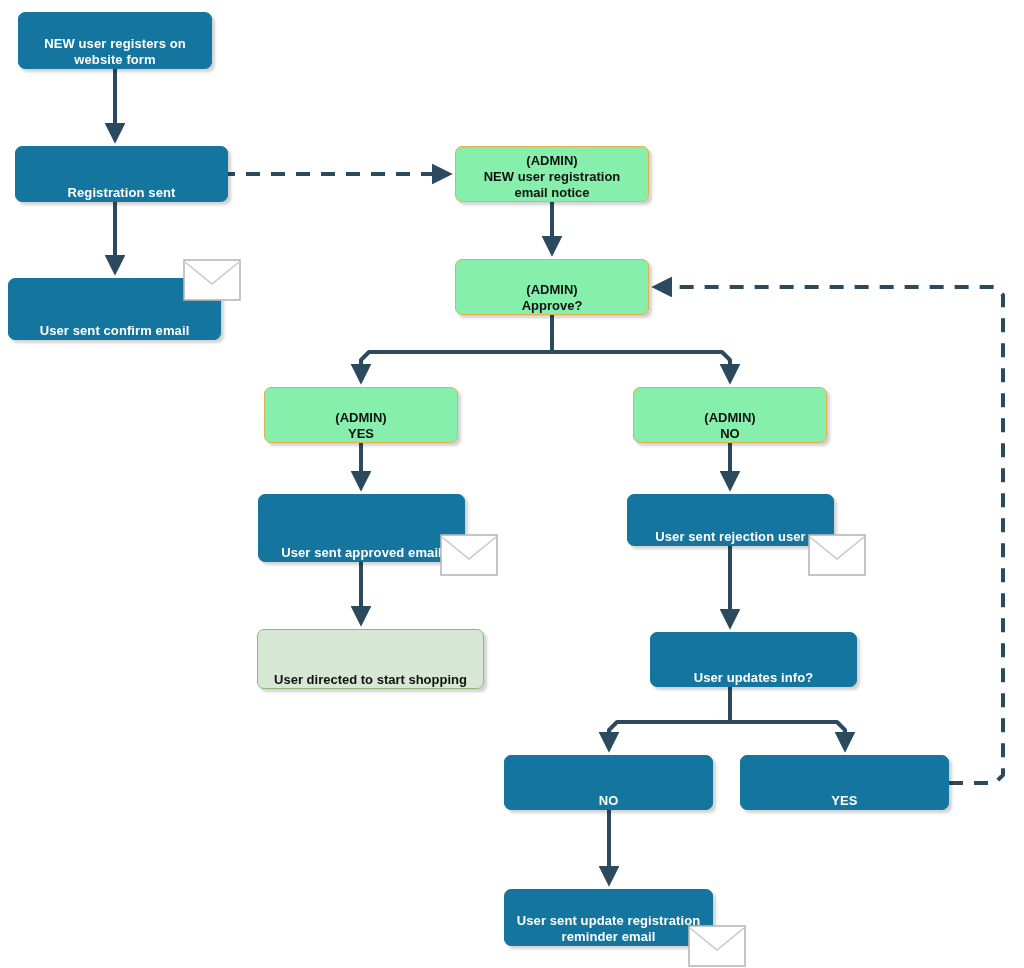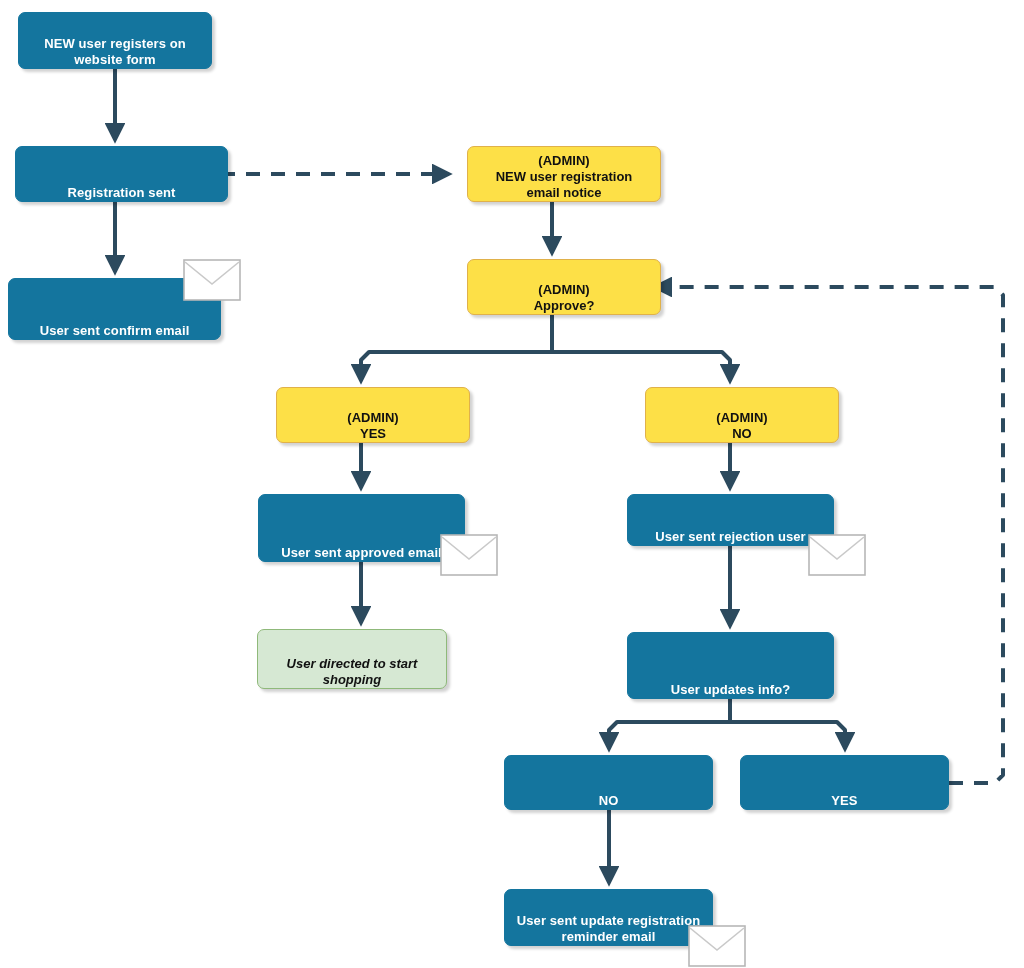--- a/index.html
+++ b/index.html
@@ -44,26 +44,25 @@
   }
   .node.blue {
     background: #14759e;
     border: 1px solid #14759e;
     color: #ffffff;
     font-weight: bold;
     font-size: 13px;
     letter-spacing: 0.1px;
   }
   .node.peach {
-    background: #fde047;
+    background: #86efac;
     border: 1.6px solid #e0b14a;
     color: #111111;
     font-weight: bold;
     font-size: 13px;
-    margin-left: 12px;
   }
   .node.green {
     background: #d6e8d3;
     border: 1.6px solid #8fb97a;
     color: #111111;
     font-weight: bold;
     font-size: 13px;
   }
   .envelope {
     position: absolute;
@@ -151,25 +150,25 @@
   </div>
 
   <div class="node blue" style="left:258px; top:494px; width:207px; height:68px;">
     <span class="lbl">User sent approved email</span>
   </div>
 
   <div class="node blue" style="left:627px; top:494px; width:207px; height:52px;">
     <span class="lbl">User sent rejection user</span>
   </div>
 
-  <div class="node green" style="left:257px; top:629px; width:190px; height:60px;font-style:italic;">
+  <div class="node green" style="left:257px; top:629px; width:227px; height:60px;">
     <span class="lbl">User directed to start shopping</span>
   </div>
 
-  <div class="node blue" style="left:627px; top:632px; width:207px; height:67px;">
+  <div class="node blue" style="left:650px; top:632px; width:207px; height:55px;">
     <span class="lbl">User updates info?</span>
   </div>
 
   <div class="node blue" style="left:504px; top:755px; width:209px; height:55px;">
     <span class="lbl">NO</span>
   </div>
 
   <div class="node blue" style="left:740px; top:755px; width:209px; height:55px;">
     <span class="lbl">YES</span>
   </div>

